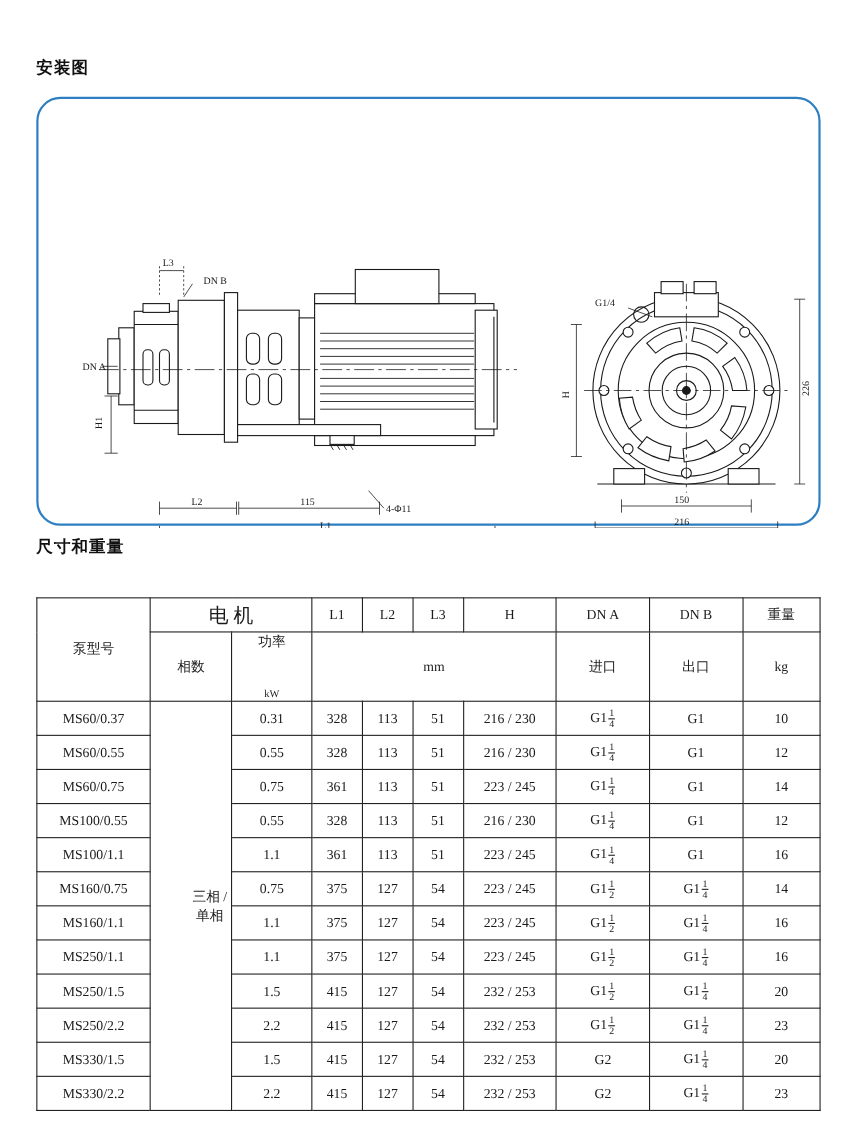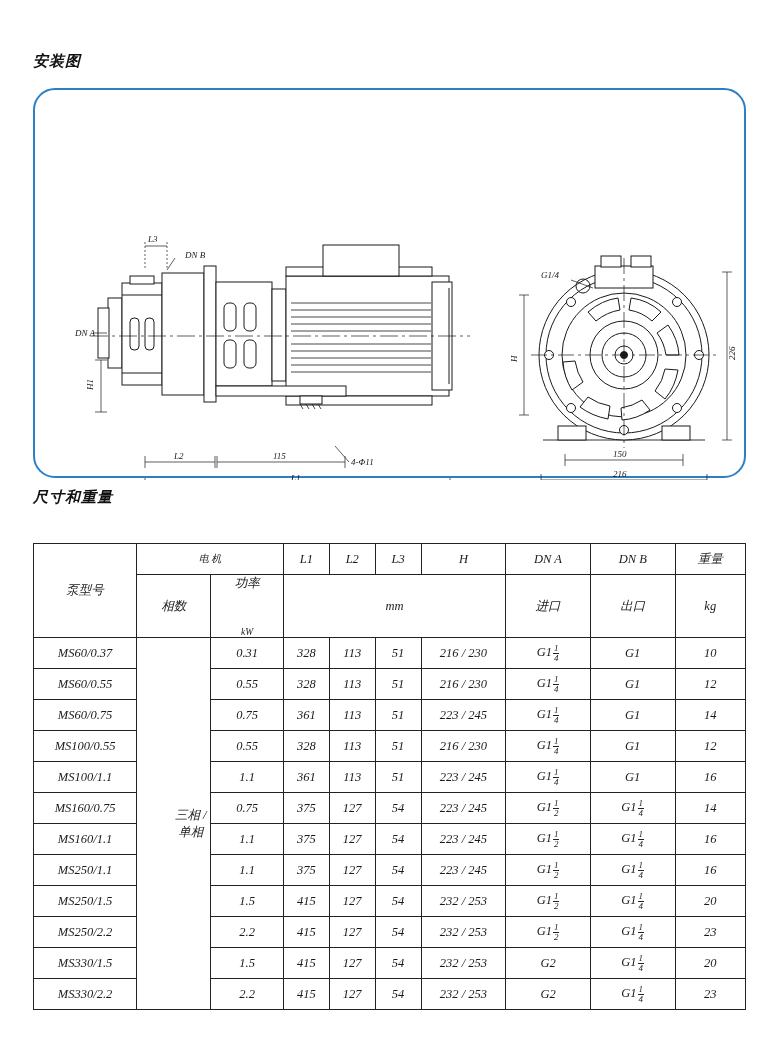--- a/index.html
+++ b/index.html
@@ -4,21 +4,21 @@
 <style>
   html,body{margin:0;padding:0;}
   body{
     width:780px;height:1041px;
     background:#ffffff;
     font-family:"Liberation Serif", serif;
     color:#1a1a1a;
     position:relative;
     overflow:hidden;
   }
-  .page{position:relative;width:636px;height:1041px;font-style:italic;}
+  .page{position:relative;width:636px;height:1041px;}
 
   .section-title{
     position:absolute;
     font-family:"Liberation Sans", sans-serif;
     font-weight:bold;
     font-size:15px;
     color:#111;
     letter-spacing:1px;
   }
   #title-install{left:33px;top:52px;}
@@ -52,21 +52,21 @@
   }
   table th, table td{
     border:1px solid #222;
     text-align:center;
     vertical-align:middle;
     padding:0;
     height:30px;
     background:#fff;
   }
   th{font-weight:normal;}
-  .hdr-big{font-size:10px;}
+  .hdr-big{font-size:18px;}
   .col-model{width:100px;}
   .col-phase{width:72px;text-align:center;}
   .col-power{width:70px;}
   .col-l{width:44px;}
   .col-h{width:82px;}
   .col-dn{width:82px;}
   .col-w{width:68px;}
 
   .unit-sub{font-size:9.5px;display:block;line-height:9px;margin-top:36px;}
   .frac{

